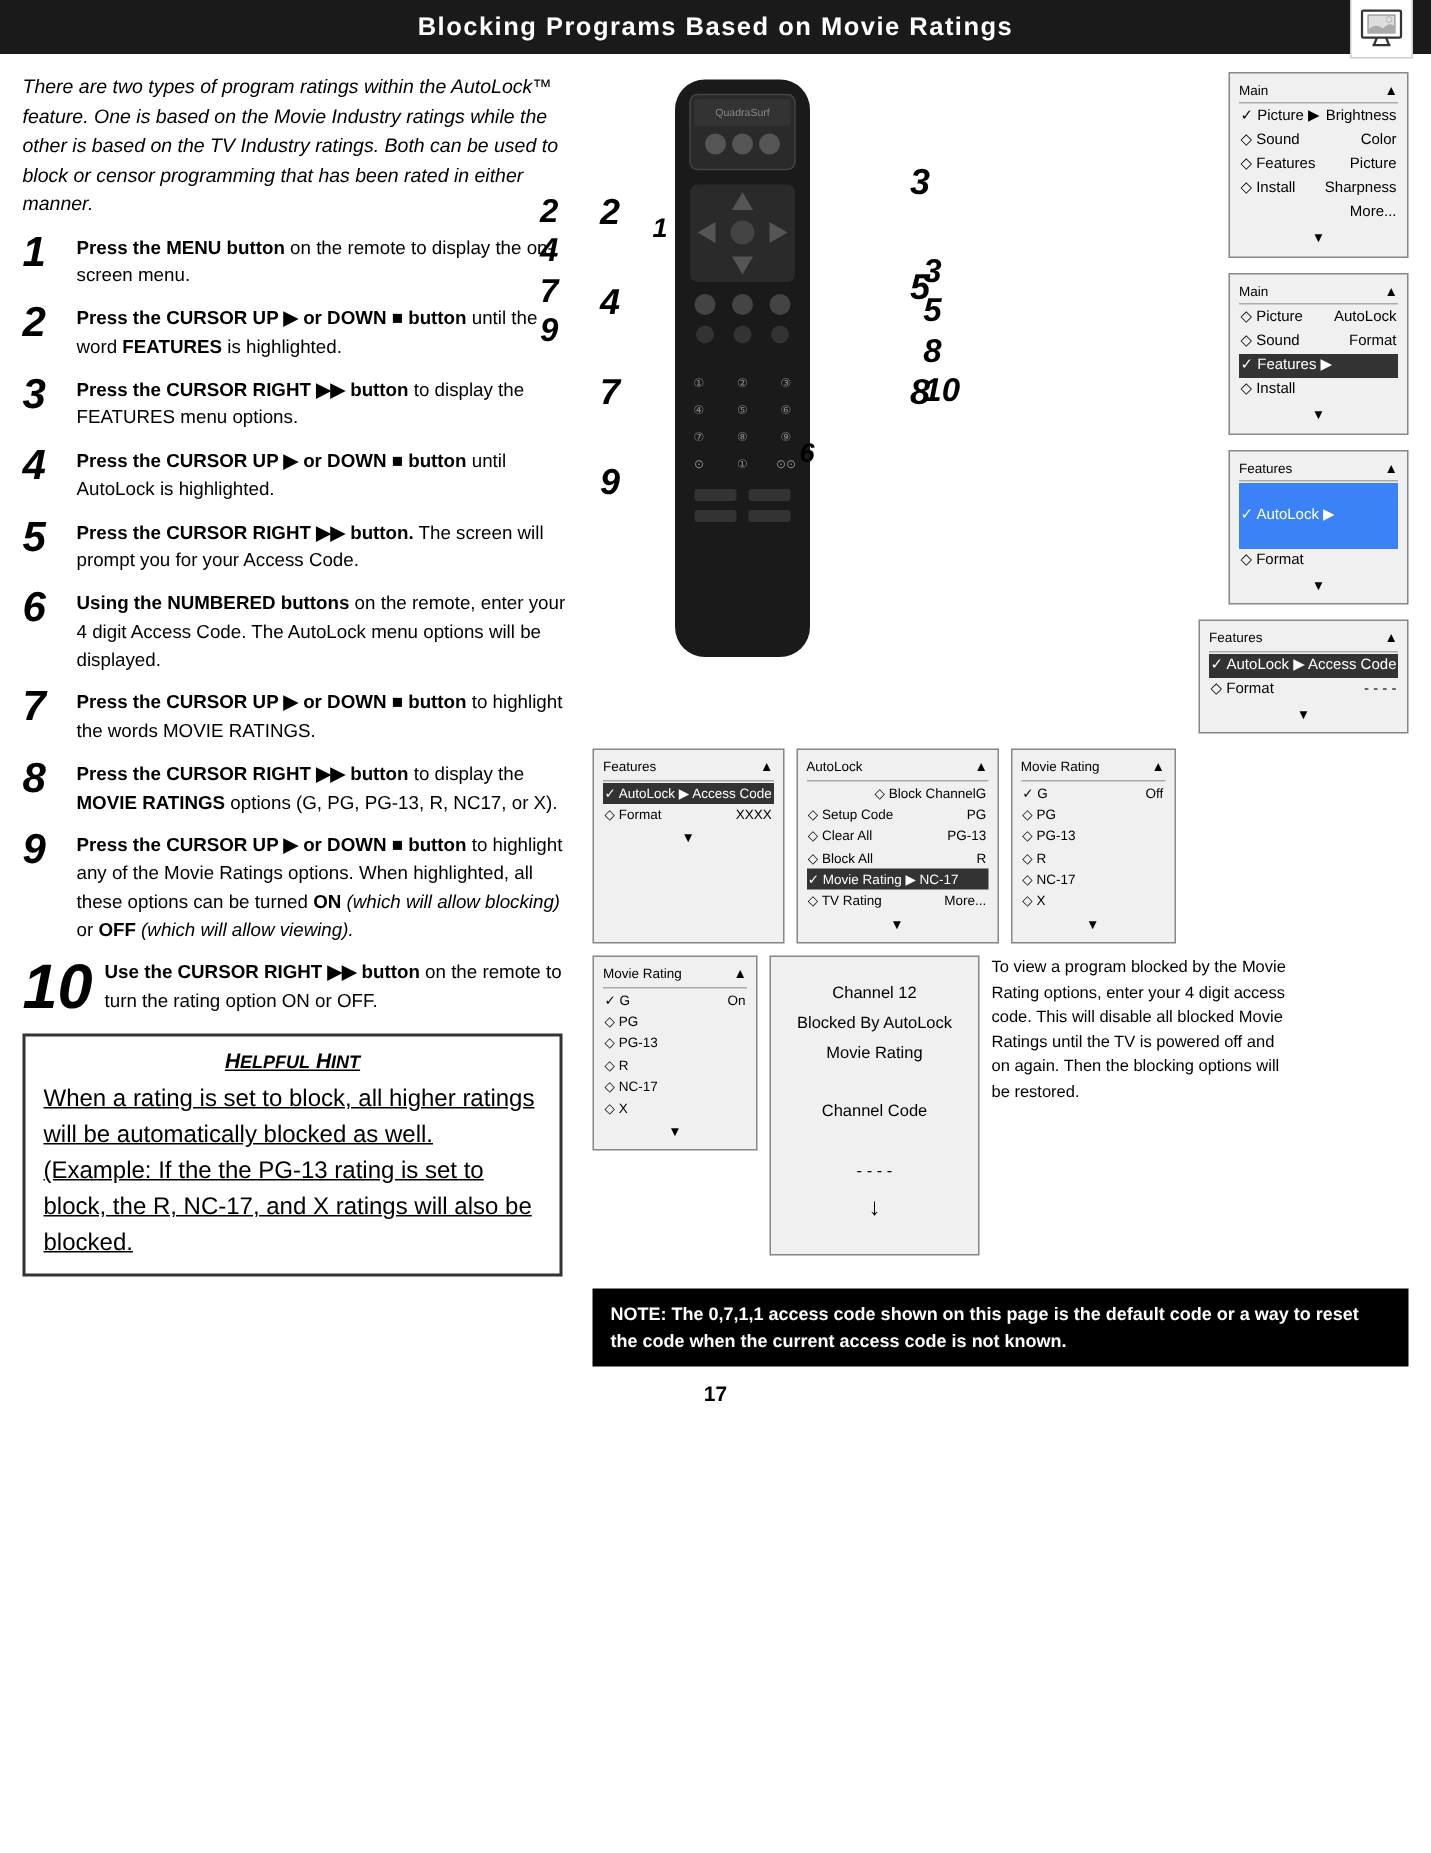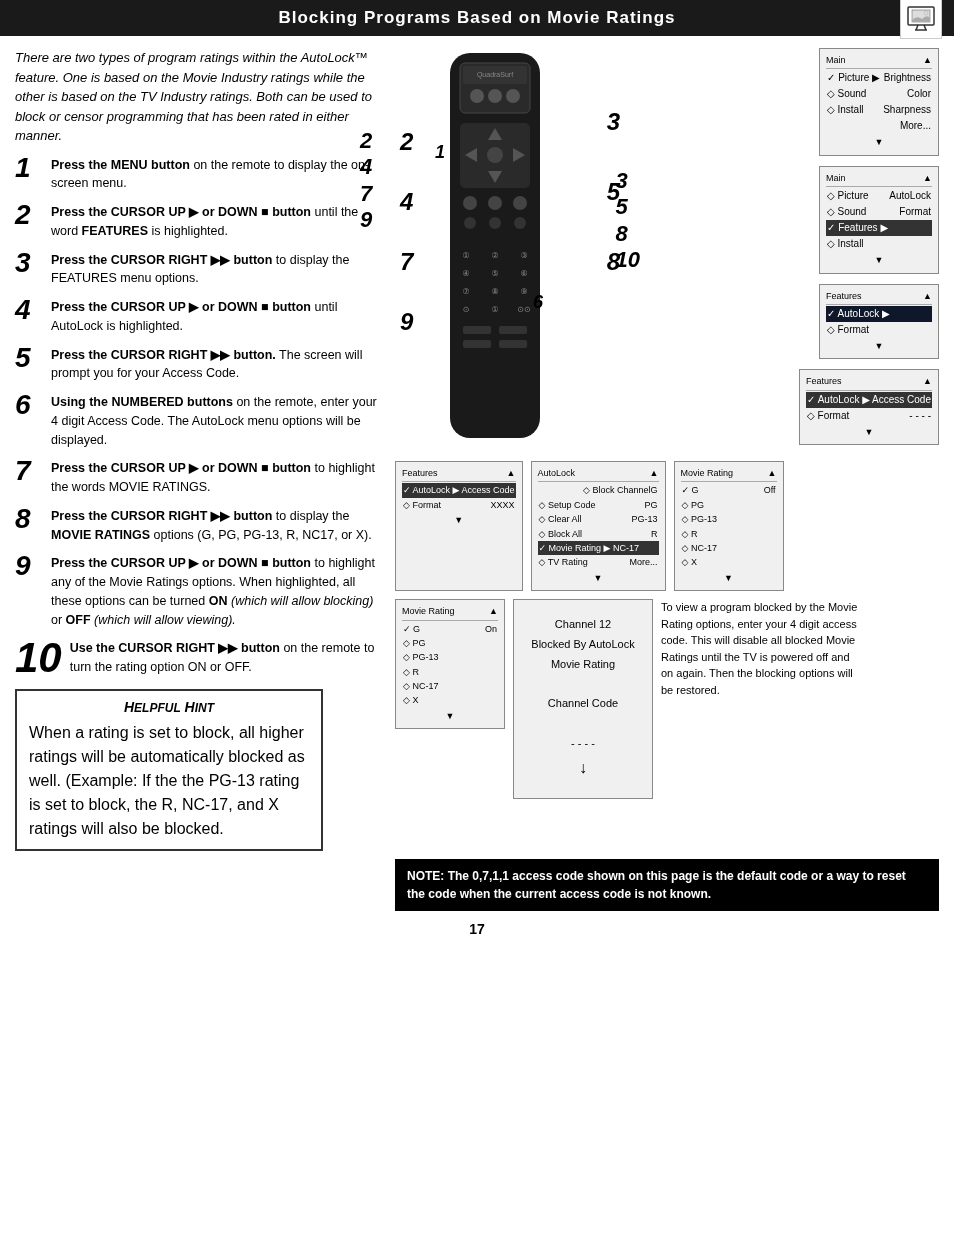--- a/index.html
+++ b/index.html
@@ -96,21 +96,22 @@
     }
     .step-text i {
       font-style: italic;
     }
 
     
     .helpful-hint {
       border: 2px solid #333;
       padding: 8px 12px;
       margin-top: 10px;
-      width: 308px;
+      width: 360px;
+      text-decoration: underline;
     }
     .helpful-hint-title {
       font-size: 14px;
       font-weight: bold;
       font-style: italic;
       text-align: center;
       margin-bottom: 6px;
     }
     .helpful-hint-text {
       font-size: 16px;
@@ -388,20 +389,24 @@
           <hr class="screen-divider">
           <div class="row-item">
               <span>✓ Picture ▶</span>
               <span>Brightness</span>
             </div>
           <div class="row-item">
               <span>◇ Sound</span>
               <span>Color</span>
             </div>
           <div class="row-item">
+              <span>◇ Features</span>
+              <span>Picture</span>
+            </div>
+          <div class="row-item">
               <span>◇ Install</span>
               <span>Sharpness</span>
             </div>
           <div class="row-item">
               <span></span>
               <span>More...</span>
             </div>
           <div class="arrow-down-box">▼</div>
         </div>
 
@@ -427,21 +432,21 @@
             </div>
           <div class="arrow-down-box">▼</div>
         </div>
 
         <div class="small-screen">
           <div class="screen-header-row">
             <span>Features</span>
               <span>▲</span>
           </div>
           <hr class="screen-divider">
-          <div class="row-with-arrow" style="background:#0f172a;color:#fff;padding:0 1px;">
+          <div class="row-with-arrow" style="background:#3b82f6;color:#fff;padding:14px 1px;">
               <span>✓ AutoLock ▶</span>
             </div>
           <div class="row-item">
               <span>◇ Format</span>
             </div>
           <div class="arrow-down-box">▼</div>
         </div>
 
         <div class="small-screen">
           <div class="screen-header-row">

